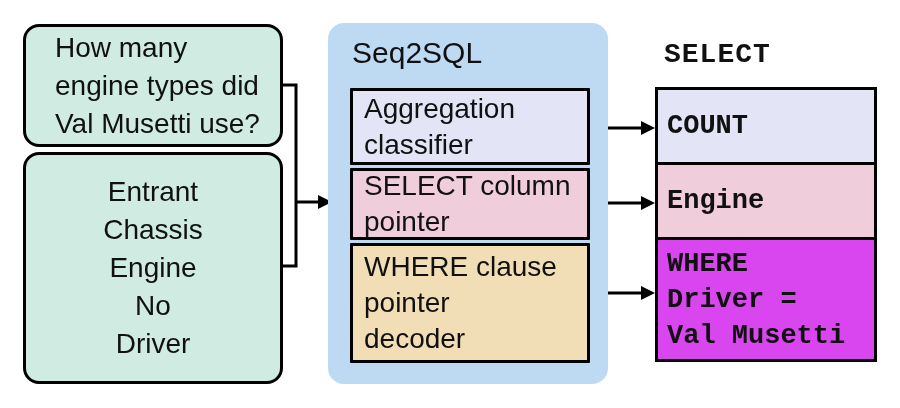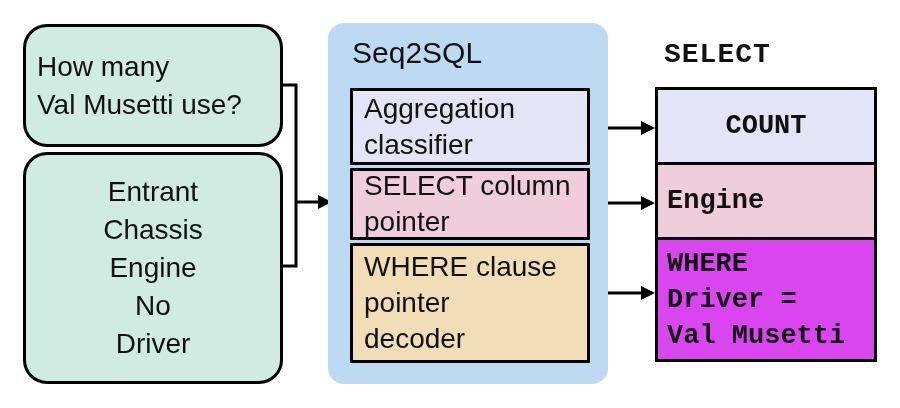--- a/index.html
+++ b/index.html
@@ -11,24 +11,24 @@
   }
   .canvas { position: relative; width: 900px; height: 408px; background: #ffffff; overflow: hidden; }
   .abs { position: absolute; }
 
   
   .connectors { position: absolute; left: 0; top: 0; width: 900px; height: 408px; pointer-events: none; }
 
   
   .input-box {
     border: 3px solid #000000;
-    border-radius: 24px;
+    border-radius: 16px;
     font-size: 28px;
     line-height: 38px;
-    padding: 2px 11px;
+    padding: 2px 29px;
     display: flex; flex-direction: column; justify-content: center;
   }
   #question-box { left: 23px; top: 24px; width: 260px; height: 123px; }
   #columns-box  { left: 23px; top: 152px; width: 260px; height: 232px; align-items: center; }
 
   
   #seq2sql-panel {
     left: 328px; top: 23px; width: 280px; height: 361px;
     border-radius: 16px;
   }
@@ -60,21 +60,21 @@
   .ocell {
     border: 3px solid #000000;
     font-family: "Liberation Mono", monospace;
     font-weight: bold;
     font-size: 27px;
     line-height: 36px;
     padding: 0 9px;
     display: flex; flex-direction: column; justify-content: center;
   }
   .ocell + .ocell { border-top: 0; }
-  #cell-count  { height: 78px; align-items: center; }
+  #cell-count  { height: 78px; }
   #cell-engine { height: 75px; }
   #cell-where  { height: 122px; }
 
   .tline { white-space: nowrap; }
 </style>
 </head>
 <body>
 
 <div class="canvas">
 
@@ -88,20 +88,21 @@
 
     <line x1="590" y1="203" x2="642" y2="203" stroke="#000000" stroke-width="3"></line>
     <polygon points="641,196 655,203 641,210" fill="#000000"></polygon>
 
     <line x1="590" y1="293" x2="642" y2="293" stroke="#000000" stroke-width="3"></line>
     <polygon points="641,286 655,293 641,300" fill="#000000"></polygon>
   </svg>
 
   <div class="abs input-box" id="question-box" style="background-color: rgb(207, 235, 226);">
     <div class="tline">How many</div>
+    <div class="tline">engine types did</div>
     <div class="tline">Val Musetti use?</div>
   </div>
 
   <div class="abs input-box" id="columns-box" style="background-color: rgb(207, 235, 226);">
     <div class="tline">Entrant</div>
     <div class="tline">Chassis</div>
     <div class="tline">Engine</div>
     <div class="tline">No</div>
     <div class="tline">Driver</div>
   </div>

